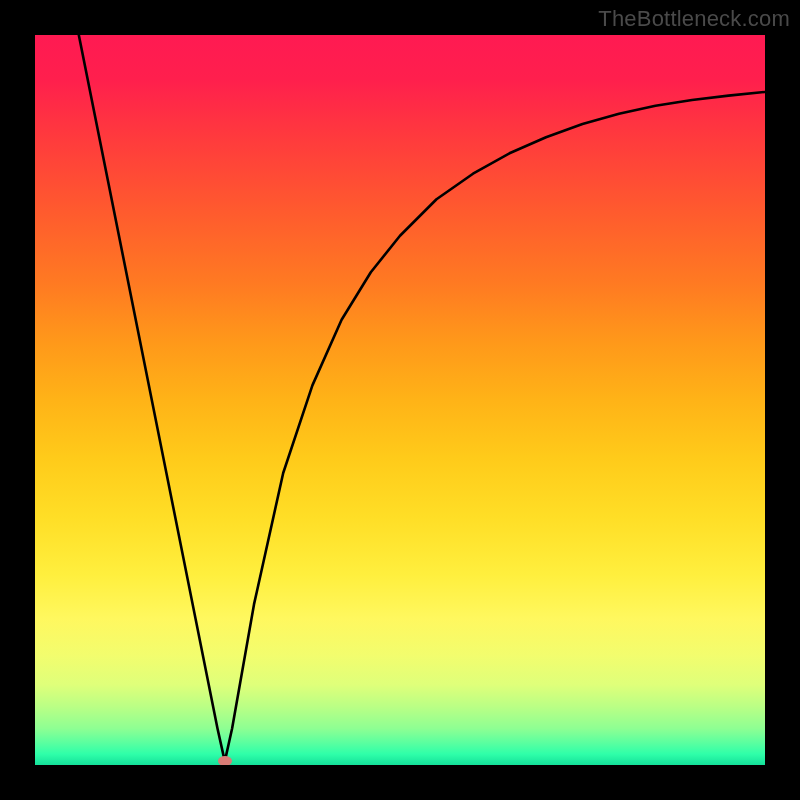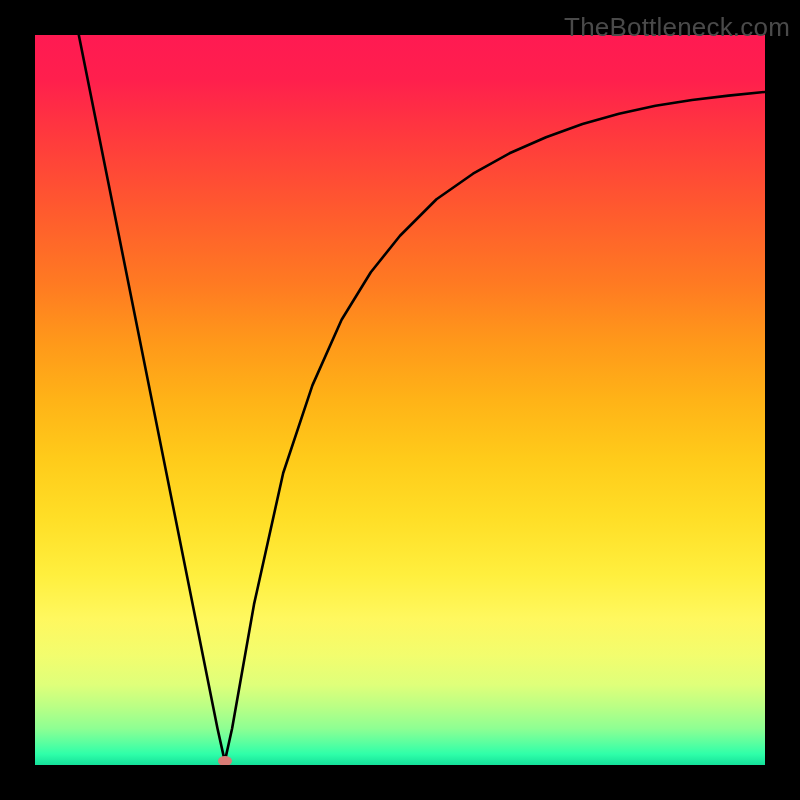--- a/index.html
+++ b/index.html
@@ -55,24 +55,24 @@
   }
   .marker {
     position: absolute;
     width: 14px;
     height: 10px;
     border-radius: 50%;
     transform: translate(-50%, -50%);
   }
   .watermark {
     position: absolute;
-    top: 12px;
+    top: 6px;
     right: 10px;
     color: #4a4a4a;
-    font-size: 26px;
+    font-size: 22px;
     font-weight: 500;
     letter-spacing: 0.2px;
   }
 </style>
 </head>
 <body>
 
 <div class="frame">
 
   <div class="plot-area">

